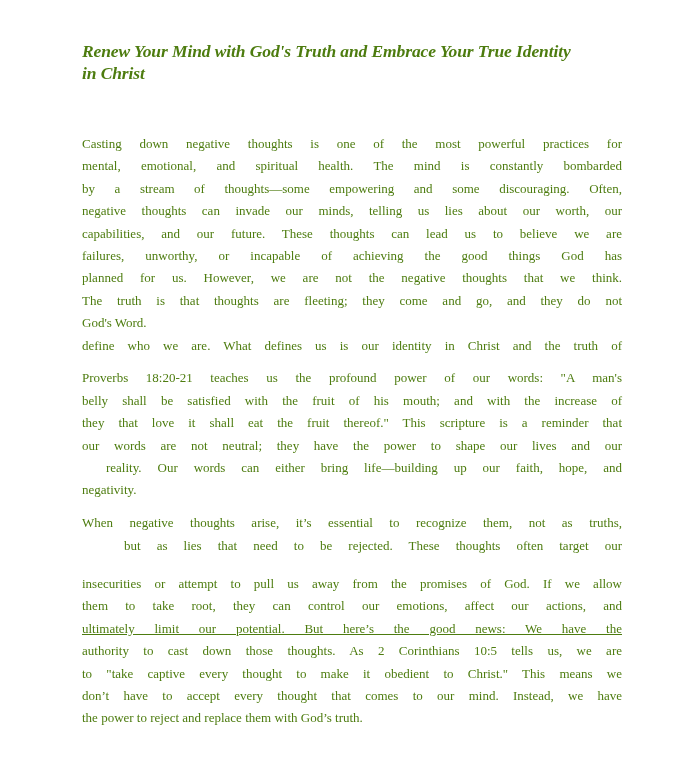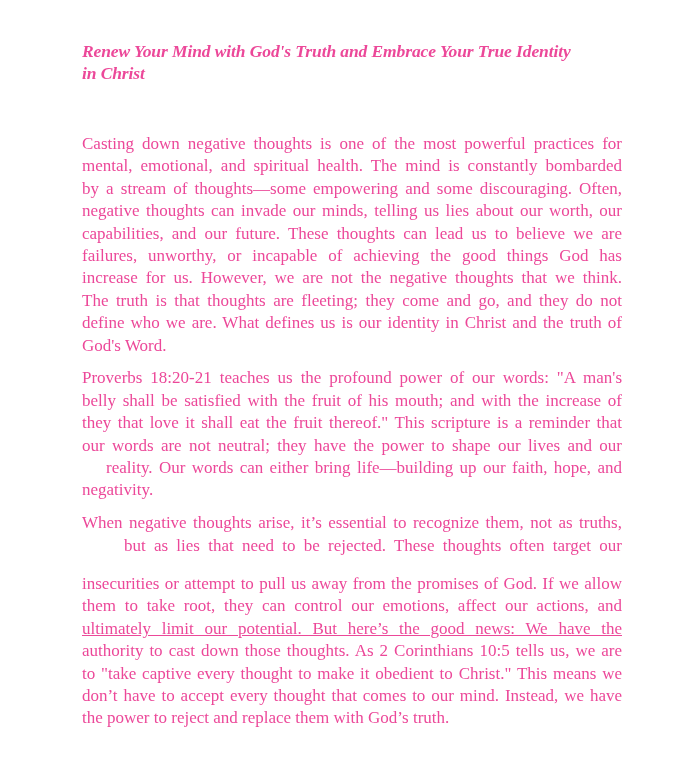--- a/index.html
+++ b/index.html
@@ -1,27 +1,27 @@
 <!DOCTYPE html>
 <html><head>
 <meta charset="utf-8">
 <style>
   html, body { margin: 0; padding: 0; background: #ffffff; }
   body { width: 689px; height: 778px; overflow: hidden; position: relative; }
   .page {
     position: absolute; left: 82px; top: 40px; width: 540px;
     font-family: "Liberation Serif", "DejaVu Serif", serif;
-    color: #ec4899;
+    color: #4d7c0f;
   }
   .title {
     font-weight: bold; font-style: italic; font-size: 17.5px; line-height: 22px;
     margin: 0 0 49px 0; letter-spacing: -0.1px;
   }
   .para {
-    font-size: 17px; line-height: 22.4px; margin: 0 0 10.5px 0;
+    font-size: 13px; line-height: 22.4px; margin: 0 0 10.5px 0;
   }
   .ln {
     display: block; text-align: justify; text-align-last: justify;
     white-space: nowrap; height: 22.4px; overflow: visible;
   }
   .ln.last { text-align-last: left; }
   .jwrap { display: block; }
 </style>
 </head>
 <body>
@@ -32,24 +32,24 @@
     <span class="jwrap">in Christ</span>
   </h1>
 
   <div class="para">
     <span class="ln" style="white-space: normal;">Casting down negative thoughts is one of the most powerful practices for</span>
     <span class="ln" style="white-space: normal;">mental, emotional, and spiritual health. The mind is constantly bombarded</span>
     <span class="ln" style="white-space: normal;">by a stream of thoughts—some empowering and some discouraging. Often,</span>
     <span class="ln" style="white-space: normal;">negative thoughts can invade our minds, telling us lies about our worth, our</span>
     <span class="ln" style="white-space: normal;">capabilities, and our future. These thoughts can lead us to believe we are</span>
     <span class="ln" style="white-space: normal;">failures, unworthy, or incapable of achieving the good things God has</span>
-    <span class="ln" style="white-space: normal;">increase for us. However, we are not the negative thoughts that we think.</span>
+    <span class="ln" style="white-space: normal;">planned for us. However, we are not the negative thoughts that we think.</span>
     <span class="ln" style="white-space: normal;">The truth is that thoughts are fleeting; they come and go, and they do not</span>
+    <span class="ln last" style="white-space: normal;">God's Word.</span>
     <span class="ln" style="white-space: normal;">define who we are. What defines us is our identity in Christ and the truth of</span>
-    <span class="ln last" style="white-space: normal;">God's Word.</span>
   </div>
 
   <div class="para">
     <span class="ln" style="white-space: normal;">Proverbs 18:20-21 teaches us the profound power of our words: "A man's</span>
     <span class="ln" style="white-space: normal;">belly shall be satisfied with the fruit of his mouth; and with the increase of</span>
     <span class="ln" style="white-space: normal;">they that love it shall eat the fruit thereof." This scripture is a reminder that</span>
     <span class="ln" style="white-space: normal;">our words are not neutral; they have the power to shape our lives and our</span>
     <span class="ln" style="white-space: normal; margin-left: 24px;">reality. Our words can either bring life—building up our faith, hope, and</span>
     <span class="ln last" style="white-space: normal;">negativity.</span>
   </div>

